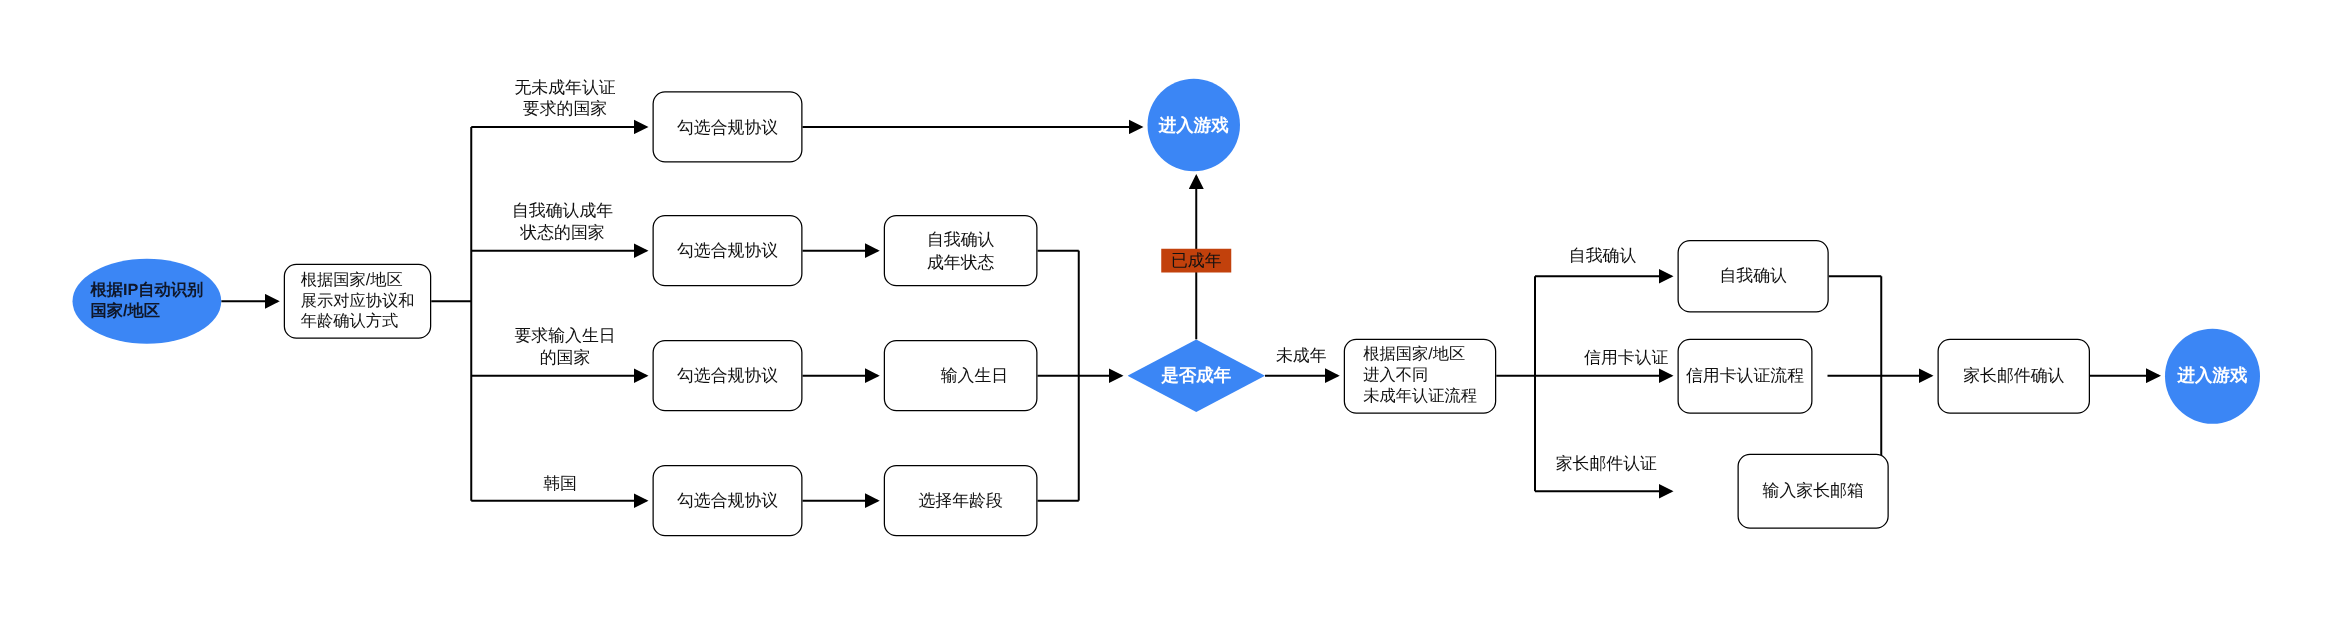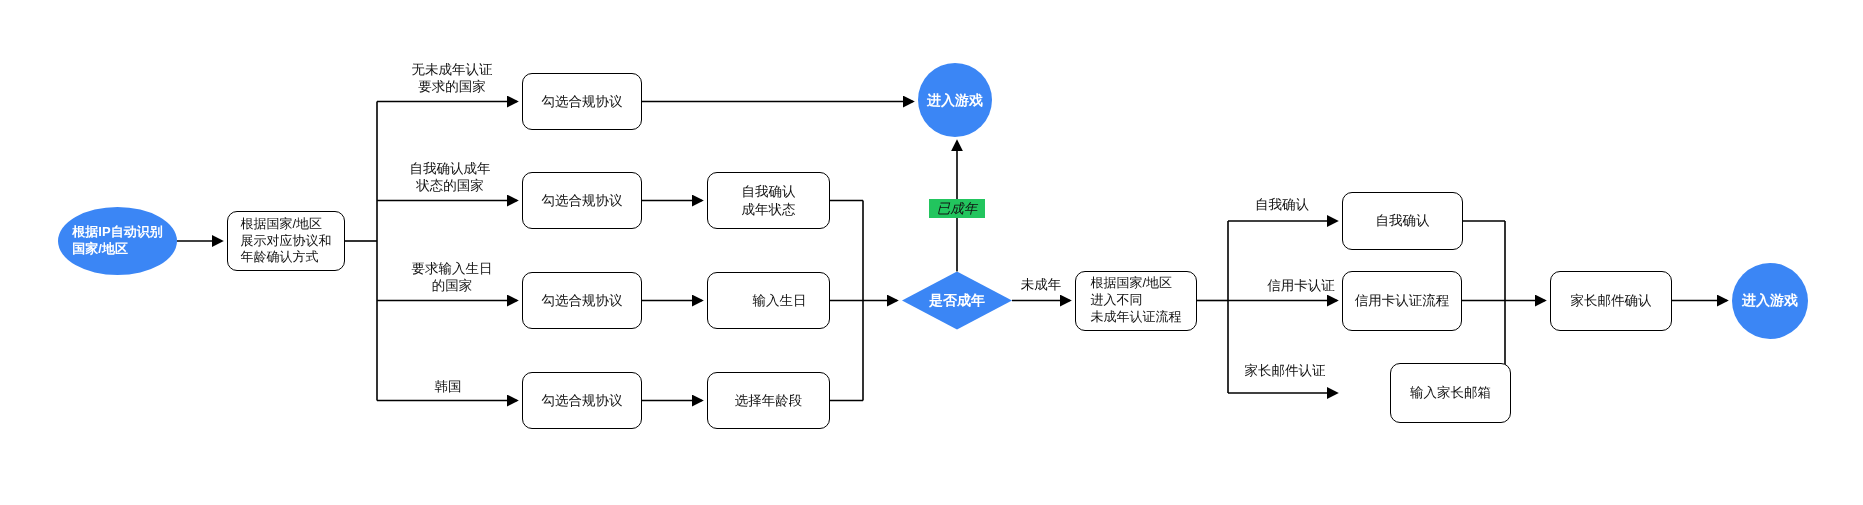--- a/index.html
+++ b/index.html
@@ -31,21 +31,21 @@
     color: #111111;
   }
   .rect {
     background: #ffffff;
     border: 1.6px solid #000000;
     border-radius: 10px;
   }
   .ellipse {
     background: var(--accent);
     border-radius: 50%;
-    color: #ffffff;
+    color: #0f172a;
     font-weight: bold;
     font-size: 13px;
   }
   .circle {
     background: var(--accent);
     border-radius: 50%;
     color: #ffffff;
     font-weight: bold;
     font-size: 14px;
   }
@@ -57,21 +57,21 @@
     font-size: 14px;
   }
   .edge-label {
     position: absolute;
     text-align: center;
     white-space: pre-line;
     font-size: 13.5px;
     line-height: 1.28;
     color: #111111;
   }
-  .on-line { background: #22c55e; padding: 1px 2px; font-style: italic; }
+  .on-line { background: #c2410c; padding: 1px 2px; }
 </style>
 </head>
 <body>
 
 <div class="canvas">
 
   <svg class="connector-layer" width="1863" height="505" viewBox="0 0 1863 505">
     <defs>
       <marker id="arr" viewBox="0 0 10 10" refX="8.5" refY="5" markerWidth="7.5" markerHeight="7.5" orient="auto-start-reverse">
         <path d="M0,0 L10,5 L0,10 z" fill="#000000"></path>
@@ -127,21 +127,21 @@
 
   <div class="node circle" style="left:918px; top:63px; width:74px; height:74px;">进入游戏</div>
 
   <div class="node diamond" style="left:902px; top:271.5px; width:110px; height:58px;">是否成年</div>
 
   <div class="node rect" style="left:1075px; top:270.5px; width:122px; height:60px; font-size:13px;">根据国家/地区
 进入不同
 未成年认证流程</div>
 
   <div class="node rect" style="left:1342px; top:192px; width:121px; height:58px;">自我确认</div>
-  <div class="node rect" style="left:1342px; top:270.5px; width:120px; height:60px;">信用卡认证流程</div>
+  <div class="node rect" style="left:1342px; top:270.5px; width:108px; height:60px;">信用卡认证流程</div>
   <div class="node rect" style="left:1342px; top:363px; width:121px; height:60px;margin-left:48px;">输入家长邮箱</div>
 
   <div class="node rect" style="left:1550px; top:270.5px; width:122px; height:60px;">家长邮件确认</div>
 
   <div class="node circle" style="left:1732px; top:262.5px; width:76px; height:76px;">进入游戏</div>
 
   <div class="edge-label" style="left:392px; top:61px; width:120px;">无未成年认证
 要求的国家</div>
   <div class="edge-label" style="left:392px; top:260px; width:120px;">要求输入生日
 的国家</div>

